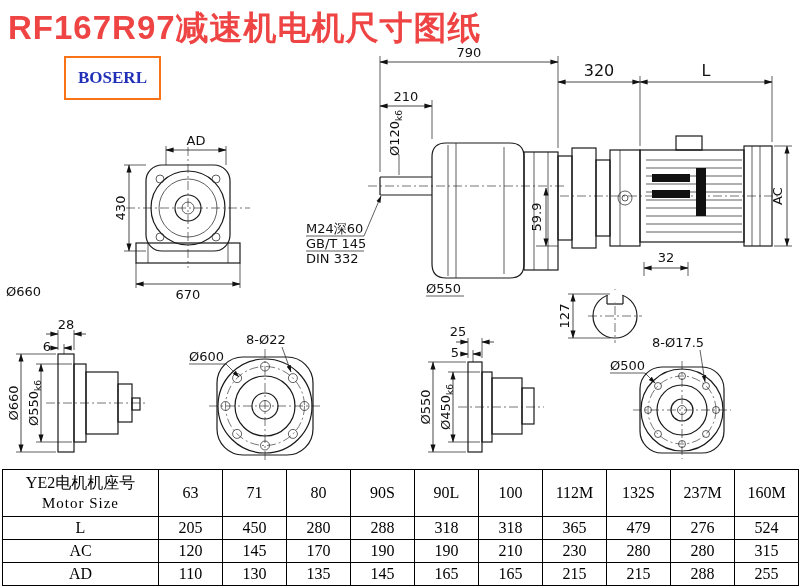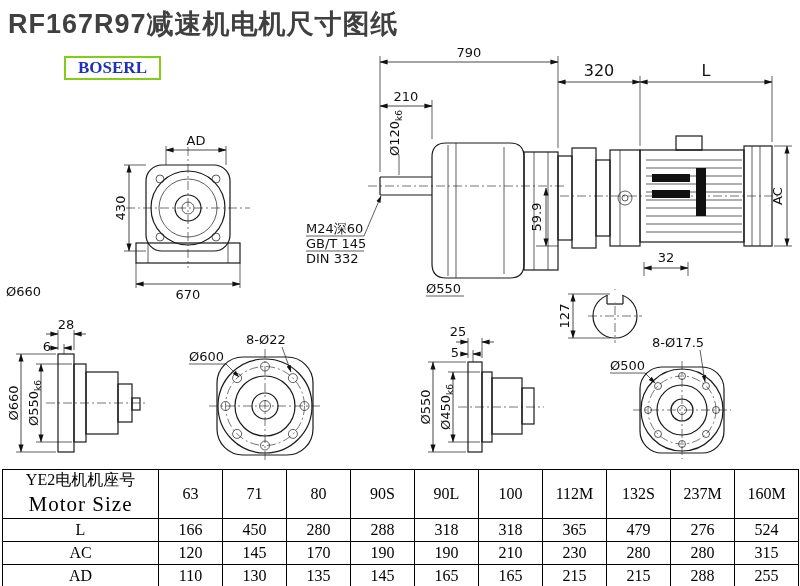--- a/index.html
+++ b/index.html
@@ -1,40 +1,40 @@
 <!DOCTYPE html>
 <html><head>
 <meta charset="utf-8">
 <style>
   html,body{margin:0;padding:0;background:#fff;}
   .page{position:relative;width:800px;height:586px;background:#fff;overflow:hidden;
         font-family:"Liberation Sans",sans-serif;color:#000;}
-  .title{position:absolute;left:8px;top:6px;font-size:27px;font-weight:bold;color:#404040;
+  .title{position:absolute;left:8px;top:6px;font-size:33px;font-weight:bold;color:#ef4444;
          font-family:"Liberation Sans",sans-serif;letter-spacing:1px;}
-  .brand{position:absolute;left:64px;top:56px;border:2px solid #84cc16;color:#2230b8;
-         font-size:17px;font-weight:bold;padding:0 12px;font-family:"Liberation Serif",serif;}
+  .brand{position:absolute;left:64px;top:56px;border:2px solid #f97316;color:#2230b8;
+         font-size:17px;font-weight:bold;padding:10px 12px;font-family:"Liberation Serif",serif;}
   svg.drawing{position:absolute;left:0;top:0;}
   svg text{font-family:"DejaVu Sans",sans-serif;font-size:13px;fill:#111;}
   svg text.big{font-size:16px;}
   svg tspan.sub{font-size:9px;}
   .ol{fill:none;stroke:#1a1a1a;stroke-width:1.2;}
   .tl{fill:none;stroke:#1a1a1a;stroke-width:0.7;}
   .dl{fill:none;stroke:#1a1a1a;stroke-width:0.8;}
   .cl{fill:none;stroke:#1a1a1a;stroke-width:0.6;stroke-dasharray:9 3 2 3;}
   .dark{fill:#111;stroke:none;}
   .wh{fill:#fff;stroke:none;}
   table.spec{position:absolute;left:2px;top:469px;width:796px;border-collapse:collapse;
              table-layout:fixed;}
   table.spec th,table.spec td{border:1px solid #000;text-align:center;
              font-family:"Liberation Serif",serif;font-size:16px;font-weight:normal;
              padding:0;color:#000;}
   table.spec td{height:22px;}
   table.spec th{height:46px;}
   th.hdr{text-align:left;padding-left:8px;line-height:1.3;}
-  th.hdr .en{font-size:21px;letter-spacing:1px;}
+  th.hdr .en{font-size:15px;letter-spacing:1px;}
 </style>
 </head>
 <body>
 
 <div class="page">
 
   <svg class="drawing" width="800" height="465" viewBox="0 0 800 465">
     <defs>
       <marker id="arr" markerWidth="10" markerHeight="10" refX="9.5" refY="5" orient="auto-start-reverse" viewBox="0 0 10 10">
         <path d="M0,1.8 L10,5 L0,8.2 Z" fill="#111"></path>
@@ -322,21 +322,21 @@
       <th>90S</th>
       <th>90L</th>
       <th>100</th>
       <th>112M</th>
       <th>132S</th>
       <th>237M</th>
       <th>160M</th>
     </tr>
     <tr>
       <td>L</td>
-      <td>166</td>
+      <td>205</td>
       <td>450</td>
       <td>280</td>
       <td>288</td>
       <td>318</td>
       <td>318</td>
       <td>365</td>
       <td>479</td>
       <td>276</td>
       <td>524</td>
     </tr>

